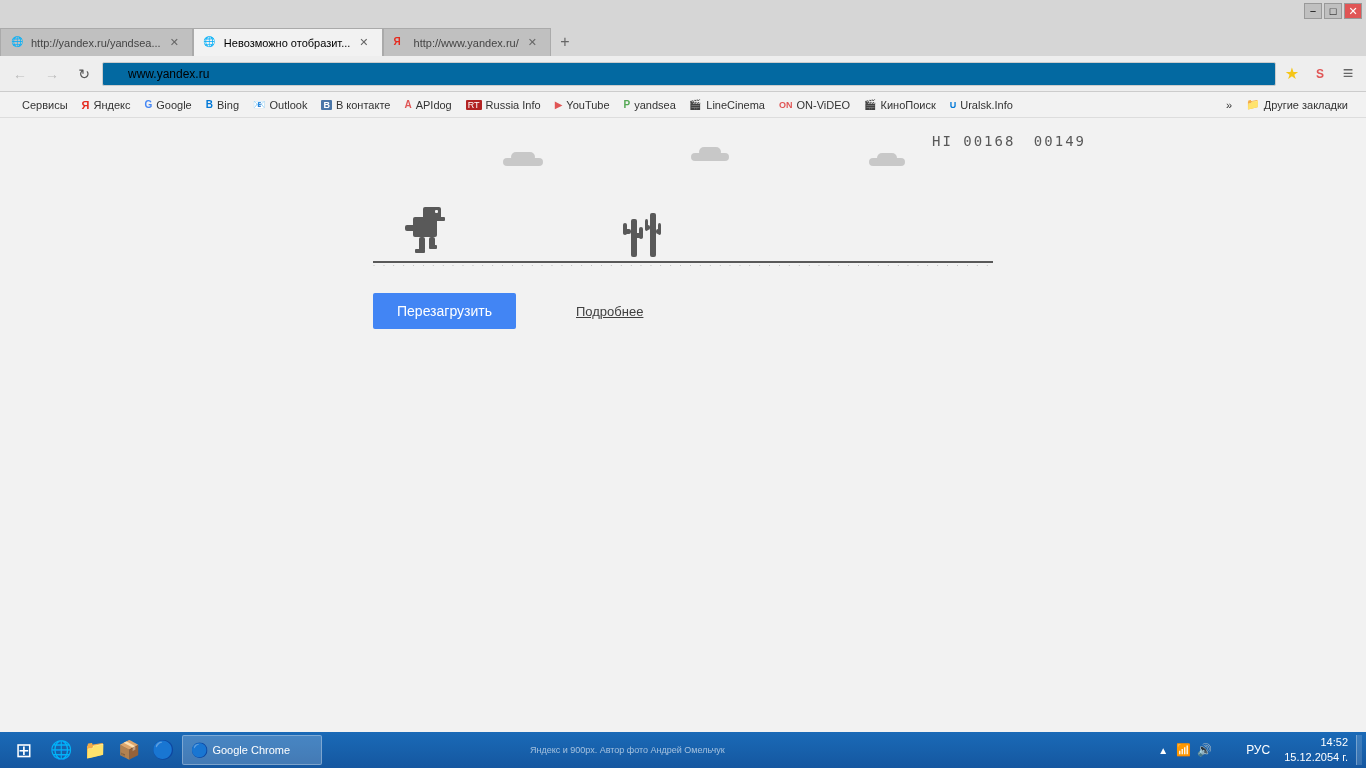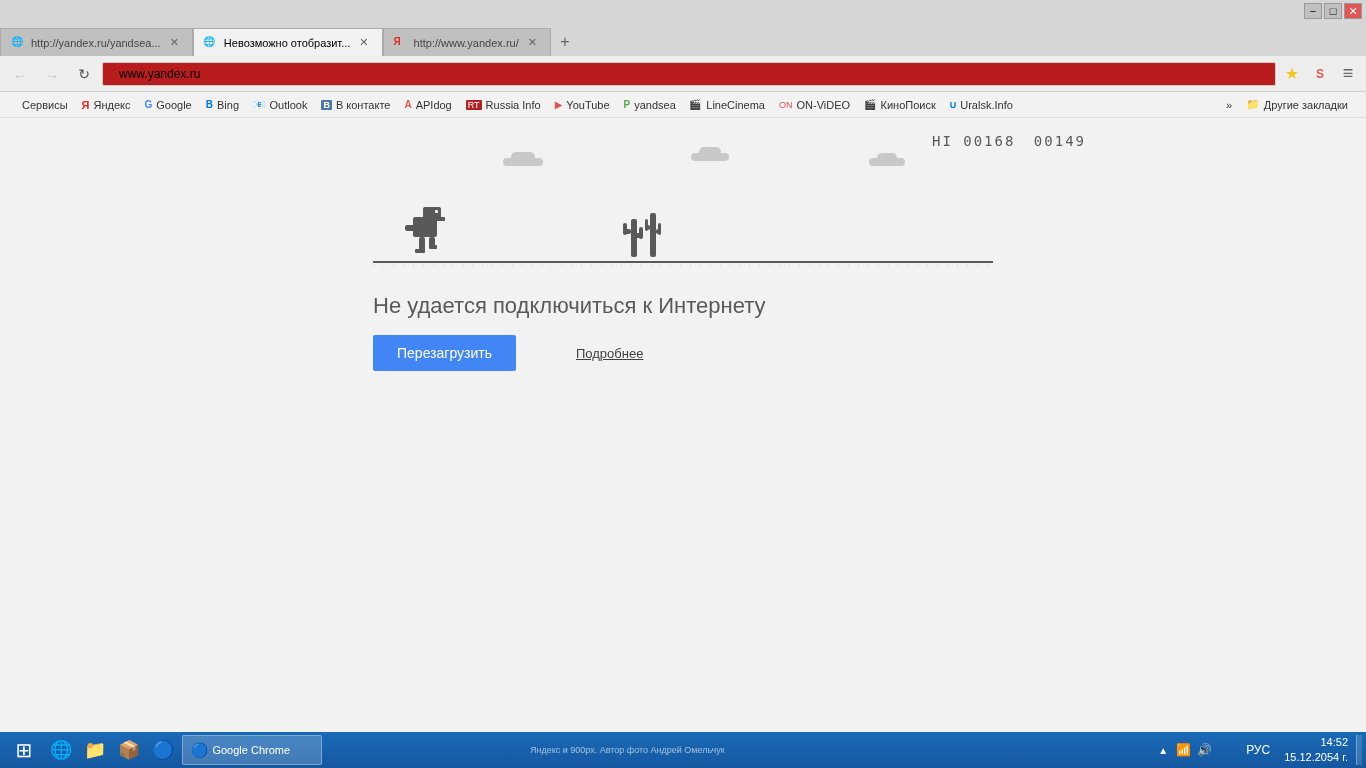--- a/index.html
+++ b/index.html
@@ -89,24 +89,24 @@
       border-radius: 50%;
       color: #555;
       font-size: 14px;
     }
     .nav-btn.disabled { color: #bbb; cursor: default; }
     .address-bar {
       flex: 1;
       height: 24px;
       border: 1px solid #ccc;
       border-radius: 2px;
-      background: #b91c1c;
-      display: flex;
-      align-items: center;
-      padding: 0 16px;
+      background: #0369a1;
+      display: flex;
+      align-items: center;
+      padding: 0 25px;
       font-size: 12px;
       color: #333;
     }
     .address-bar input {
       border: none;
       outline: none;
       flex: 1;
       font-size: 12px;
       background: transparent;
     }
@@ -348,21 +348,21 @@
   </div>
   <div class="bookmark-item">
     <span class="bookmark-favicon" style="color:#54a854; font-weight:bold;">P</span>
     <span>yandsea</span>
   </div>
   <div class="bookmark-item">
     <span class="bookmark-favicon">🎬</span>
     <span>LineCinema</span>
   </div>
   <div class="bookmark-item">
-    <span class="bookmark-favicon" style="color:#e05555; font-weight:normal; font-size:9px;">ON</span>
+    <span class="bookmark-favicon" style="color:#e05555; font-weight:bold; font-size:9px;">ON</span>
     <span>ON-ViDEO</span>
   </div>
   <div class="bookmark-item">
     <span class="bookmark-favicon" style="color:#e8a020;">🎬</span>
     <span>КиноПоиск</span>
   </div>
   <div class="bookmark-item">
     <span class="bookmark-favicon" style="color:#0078d7; font-weight:bold; font-size:9px;">U</span>
     <span>Uralsk.Info</span>
   </div>
@@ -452,21 +452,20 @@
           <rect x="0" y="12" width="5" height="5" rx="2"></rect>
           <rect x="0" y="6" width="3" height="12" rx="2"></rect>
           <rect x="11" y="16" width="5" height="5" rx="2"></rect>
           <rect x="13" y="10" width="3" height="12" rx="2"></rect>
         </svg>
       </div>
     </div>
   </div>
 
   <div class="error-content" style="padding: 30px 0; max-width: 620px; margin: 0 auto;">
-    <div class="error-title" style="font-size:22px; color:#595959; font-weight:normal; margin-bottom:16px;">Не удается подключиться к Интернету</div>
     <div class="error-actions" style="display:flex; align-items:center; gap:60px;">
       <button class="reload-btn" style="background:#4285f4; color:white; border:none; padding:10px 24px; font-size:14px; cursor:pointer; border-radius:2px;">Перезагрузить</button>
       <a class="details-link" style="color:#404040; text-decoration:underline; font-size:13px; cursor:pointer;">Подробнее</a>
     </div>
   </div>
 </div>
 
 <div class="taskbar" style="position:fixed; bottom:0; left:0; right:0; height:36px; background:linear-gradient(to bottom,#1a6ab7,#1557a0); display:flex; align-items:center; padding:0 4px; gap:2px; z-index:100;">
   <div class="taskbar-start" style="width:40px;height:30px;display:flex;align-items:center;justify-content:center;cursor:pointer;color:white;font-size:20px;">⊞</div>
 

